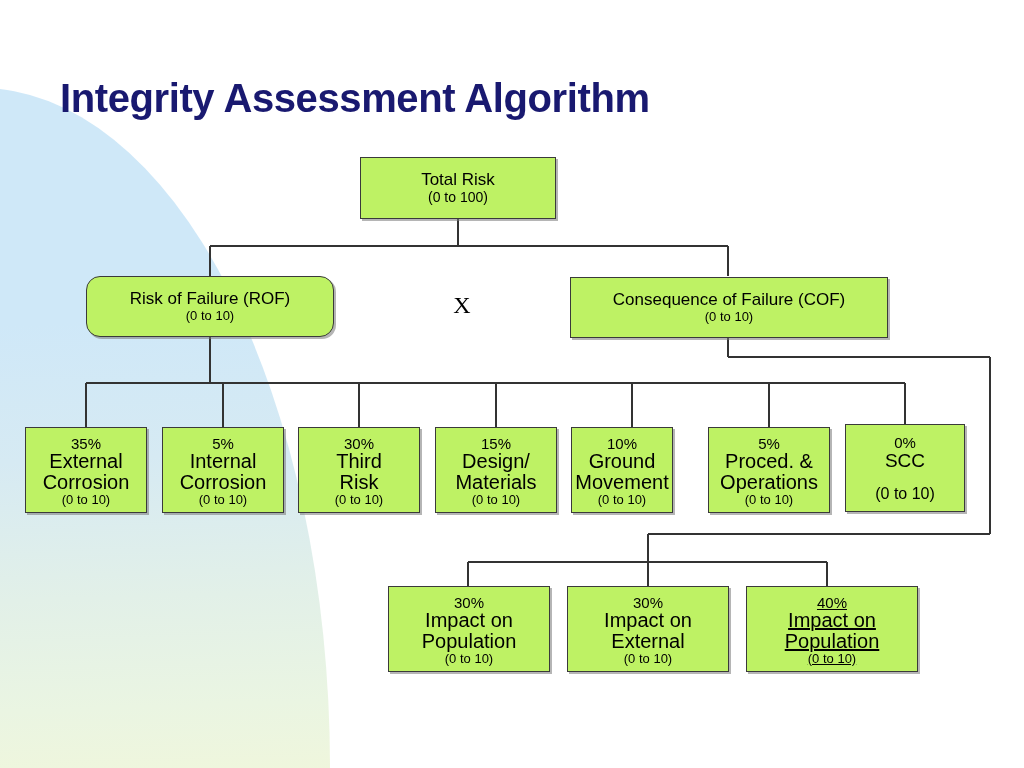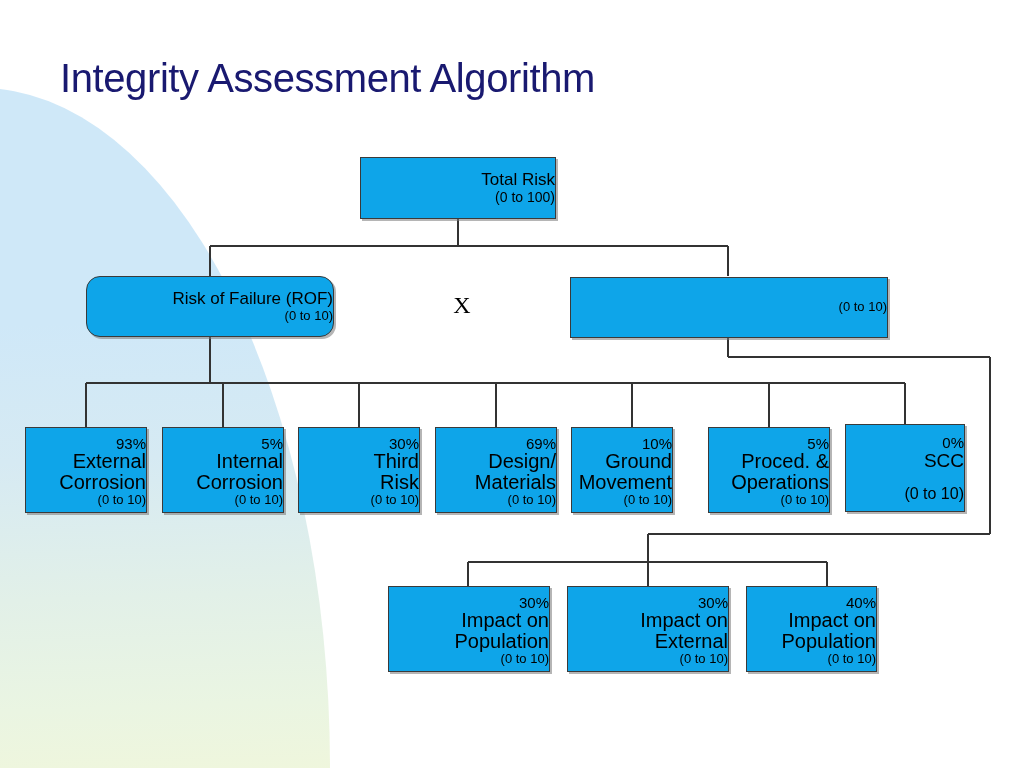--- a/index.html
+++ b/index.html
@@ -40,48 +40,48 @@
         #f8f9cf 64%,
         #fbfac6 76%,
         #fdfac2 100%);
     pointer-events: none;
   }
 
   
   #page-title {
     position: absolute;
     left: 60px;
-    top: 56px;
+    top: 76px;
     font-size: 40px;
-    font-weight: normal;
+    font-weight: bold;
     color: #191970;
     letter-spacing: -0.4px;
     white-space: nowrap;
   }
 
   
   #connectors {
     position: absolute;
     left: 0;
     top: 0;
     width: 1024px;
     height: 768px;
     pointer-events: none;
   }
 
   
   .node {
     position: absolute;
     box-sizing: border-box;
-    background: #0ea5e9;
+    background: #bef264;
     border: 1px solid #3a3a3a;
     box-shadow: 2px 2px 0 0 rgba(120,120,120,0.55);
     display: flex;
     flex-direction: column;
-    align-items: flex-end;
+    align-items: center;
     justify-content: center;
     text-align: center;
     color: #000000;
     line-height: 1.08;
   }
   .node .ttl {
     font-size: 17px;
   }
   .node .rng {
     font-size: 14px;
@@ -162,46 +162,47 @@
     <div class="ttl">Total Risk</div>
     <div class="rng">(0 to 100)</div>
   </div>
 
   <div class="node lvl1" style="left:86px; top:276px; width:248px; height:61px;border-radius:14px;">
     <div class="ttl">Risk of Failure (ROF)</div>
     <div class="rng">(0 to 10)</div>
   </div>
 
   <div class="node lvl1" style="left:570px; top:277px; width:318px; height:61px;">
+    <div class="ttl">Consequence of Failure (COF)</div>
     <div class="rng">(0 to 10)</div>
   </div>
 
   <div class="node leaf" style="left:25px; top:427px; width:122px; height:86px;">
-    <div class="pct">93%</div>
+    <div class="pct">35%</div>
     <div class="lbl">External</div>
     <div class="lbl">Corrosion</div>
     <div class="rng">(0 to 10)</div>
   </div>
 
   <div class="node leaf" style="left:162px; top:427px; width:122px; height:86px;">
     <div class="pct">5%</div>
     <div class="lbl">Internal</div>
     <div class="lbl">Corrosion</div>
     <div class="rng">(0 to 10)</div>
   </div>
 
   <div class="node leaf" style="left:298px; top:427px; width:122px; height:86px;">
     <div class="pct">30%</div>
     <div class="lbl">Third</div>
     <div class="lbl">Risk</div>
     <div class="rng">(0 to 10)</div>
   </div>
 
   <div class="node leaf" style="left:435px; top:427px; width:122px; height:86px;">
-    <div class="pct">69%</div>
+    <div class="pct">15%</div>
     <div class="lbl">Design/</div>
     <div class="lbl">Materials</div>
     <div class="rng">(0 to 10)</div>
   </div>
 
   <div class="node leaf" style="left:571px; top:427px; width:102px; height:86px;">
     <div class="pct">10%</div>
     <div class="lbl">Ground</div>
     <div class="lbl">Movement</div>
     <div class="rng">(0 to 10)</div>
@@ -227,20 +228,20 @@
     <div class="rng">(0 to 10)</div>
   </div>
 
   <div class="node leaf" style="left:567px; top:586px; width:162px; height:86px;">
     <div class="pct">30%</div>
     <div class="lbl">Impact on</div>
     <div class="lbl">External</div>
     <div class="rng">(0 to 10)</div>
   </div>
 
-  <div class="node leaf" style="left:746px; top:586px; width:131px; height:86px;">
+  <div class="node leaf" style="left:746px; top:586px; width:172px; height:86px;text-decoration:underline;">
     <div class="pct">40%</div>
     <div class="lbl">Impact on</div>
     <div class="lbl">Population</div>
     <div class="rng">(0 to 10)</div>
   </div>
 
 </div>
 
 </body></html>

